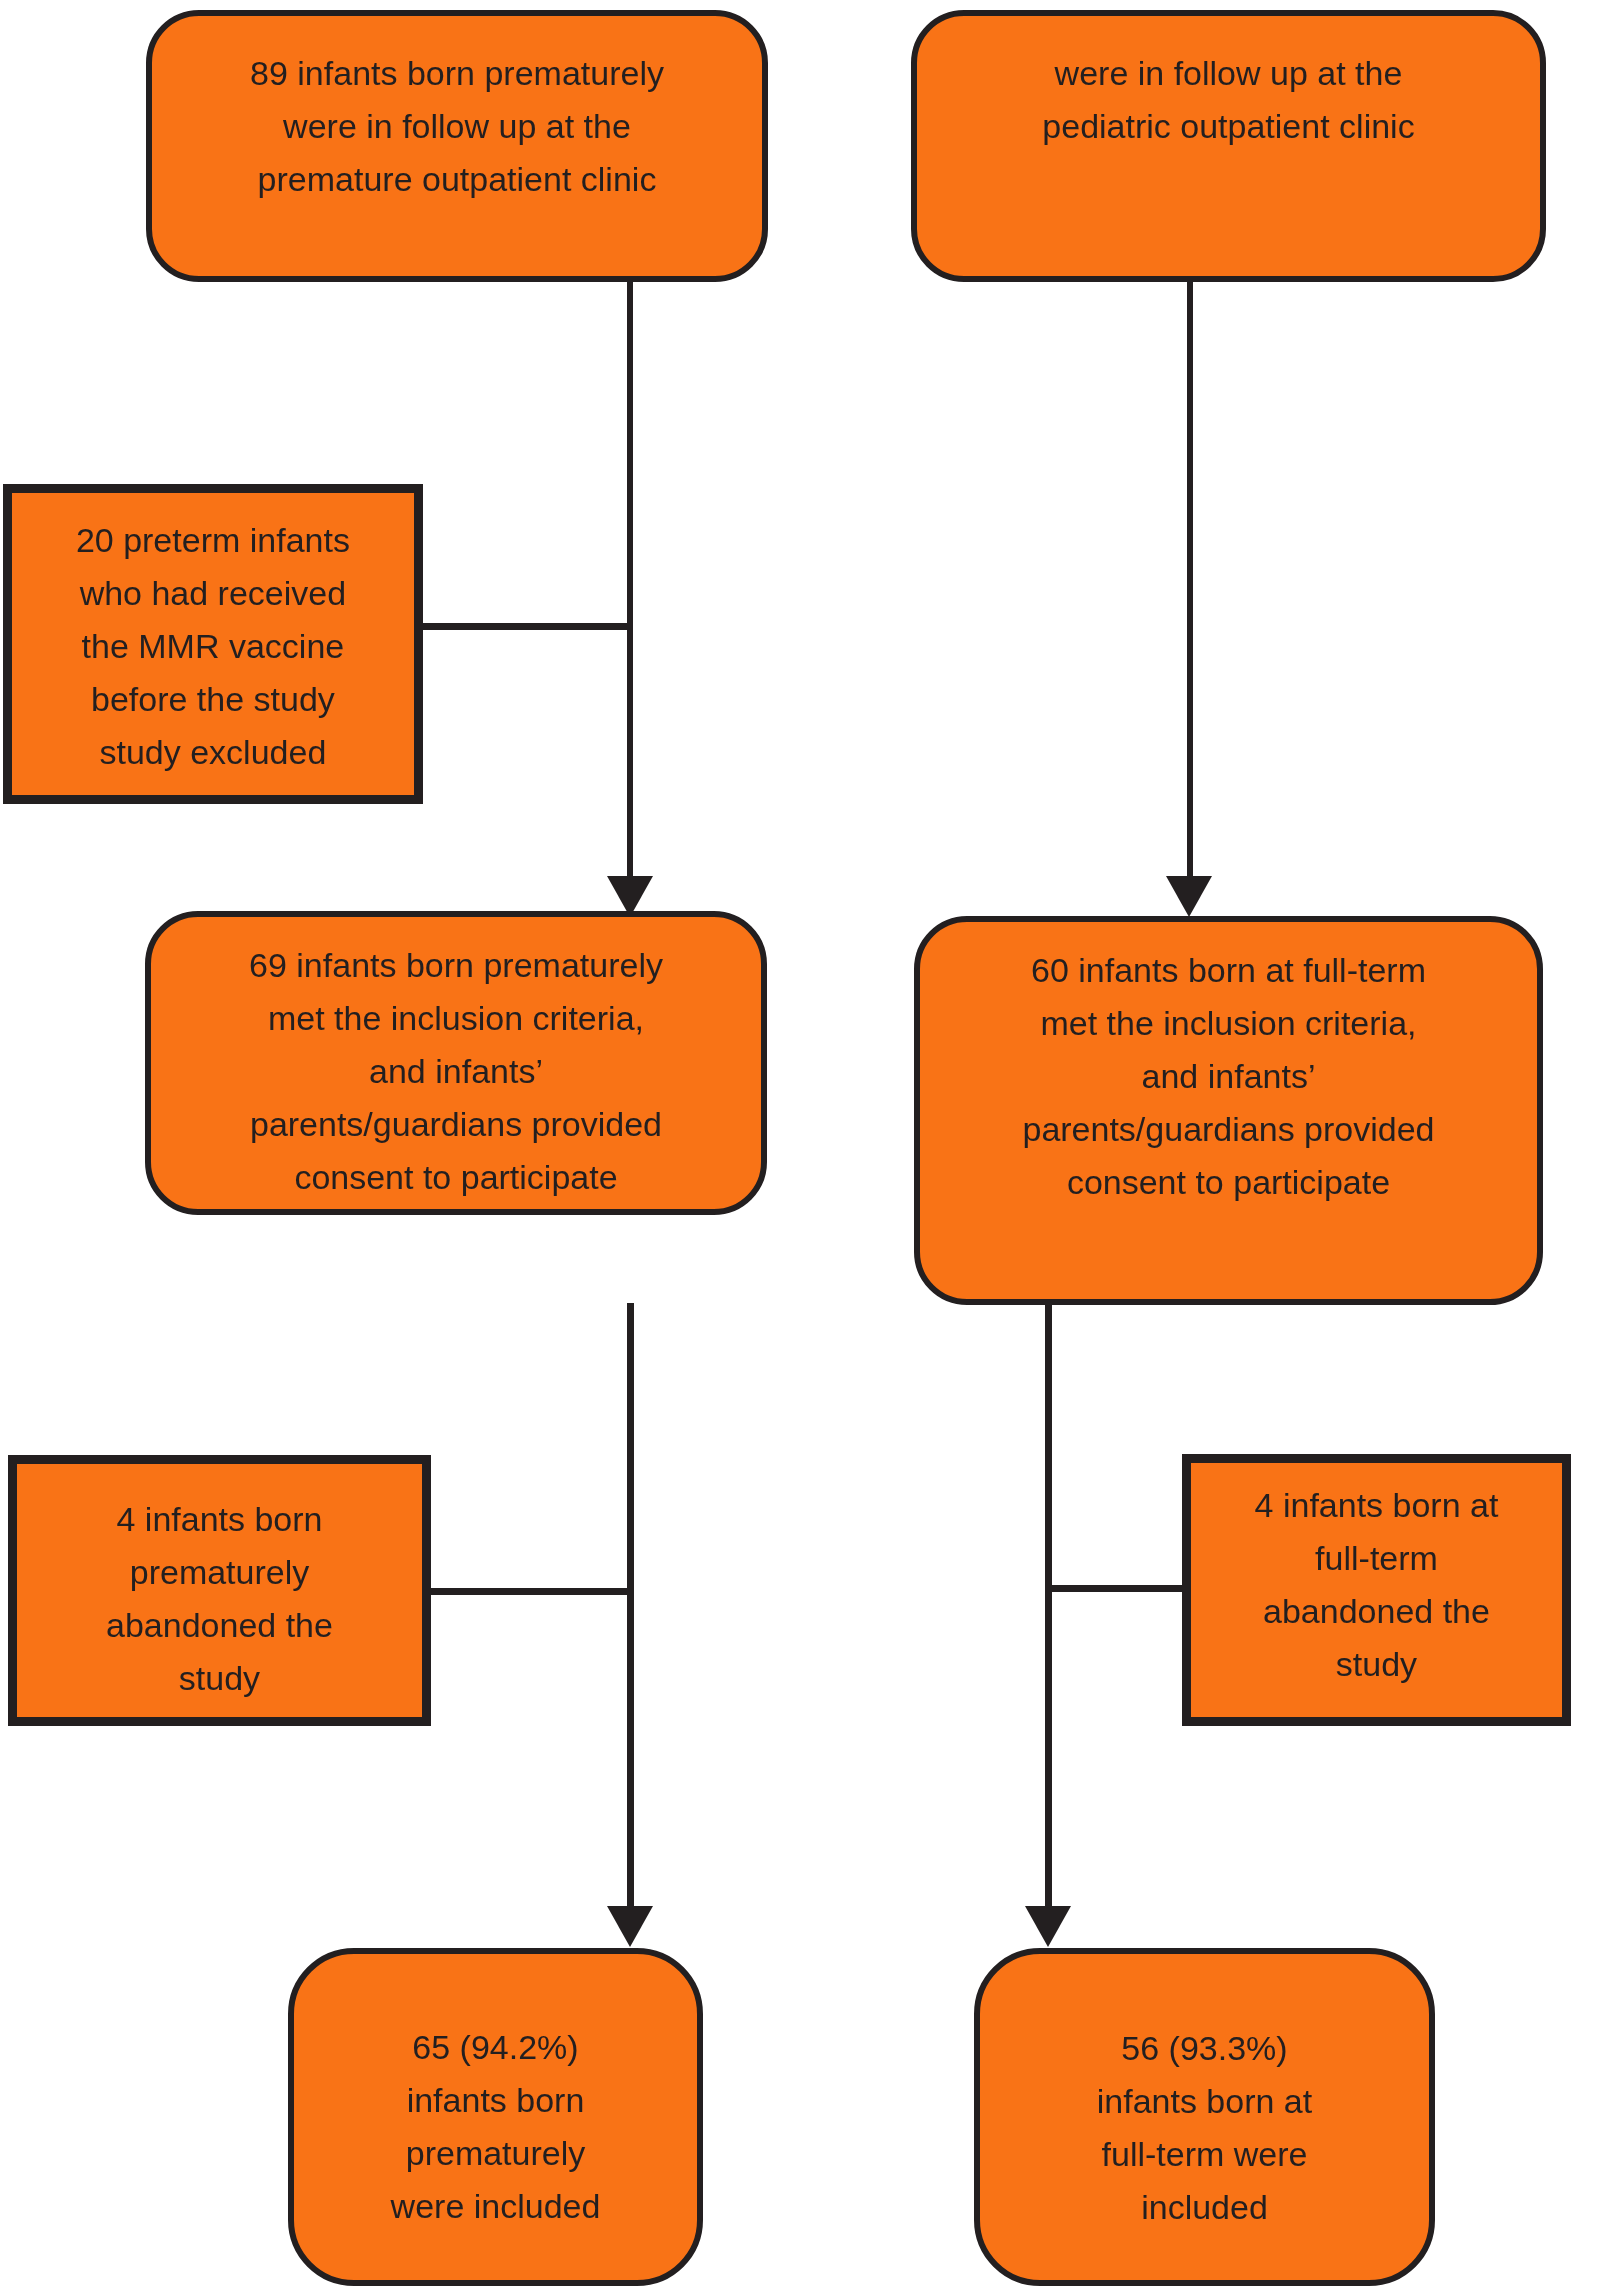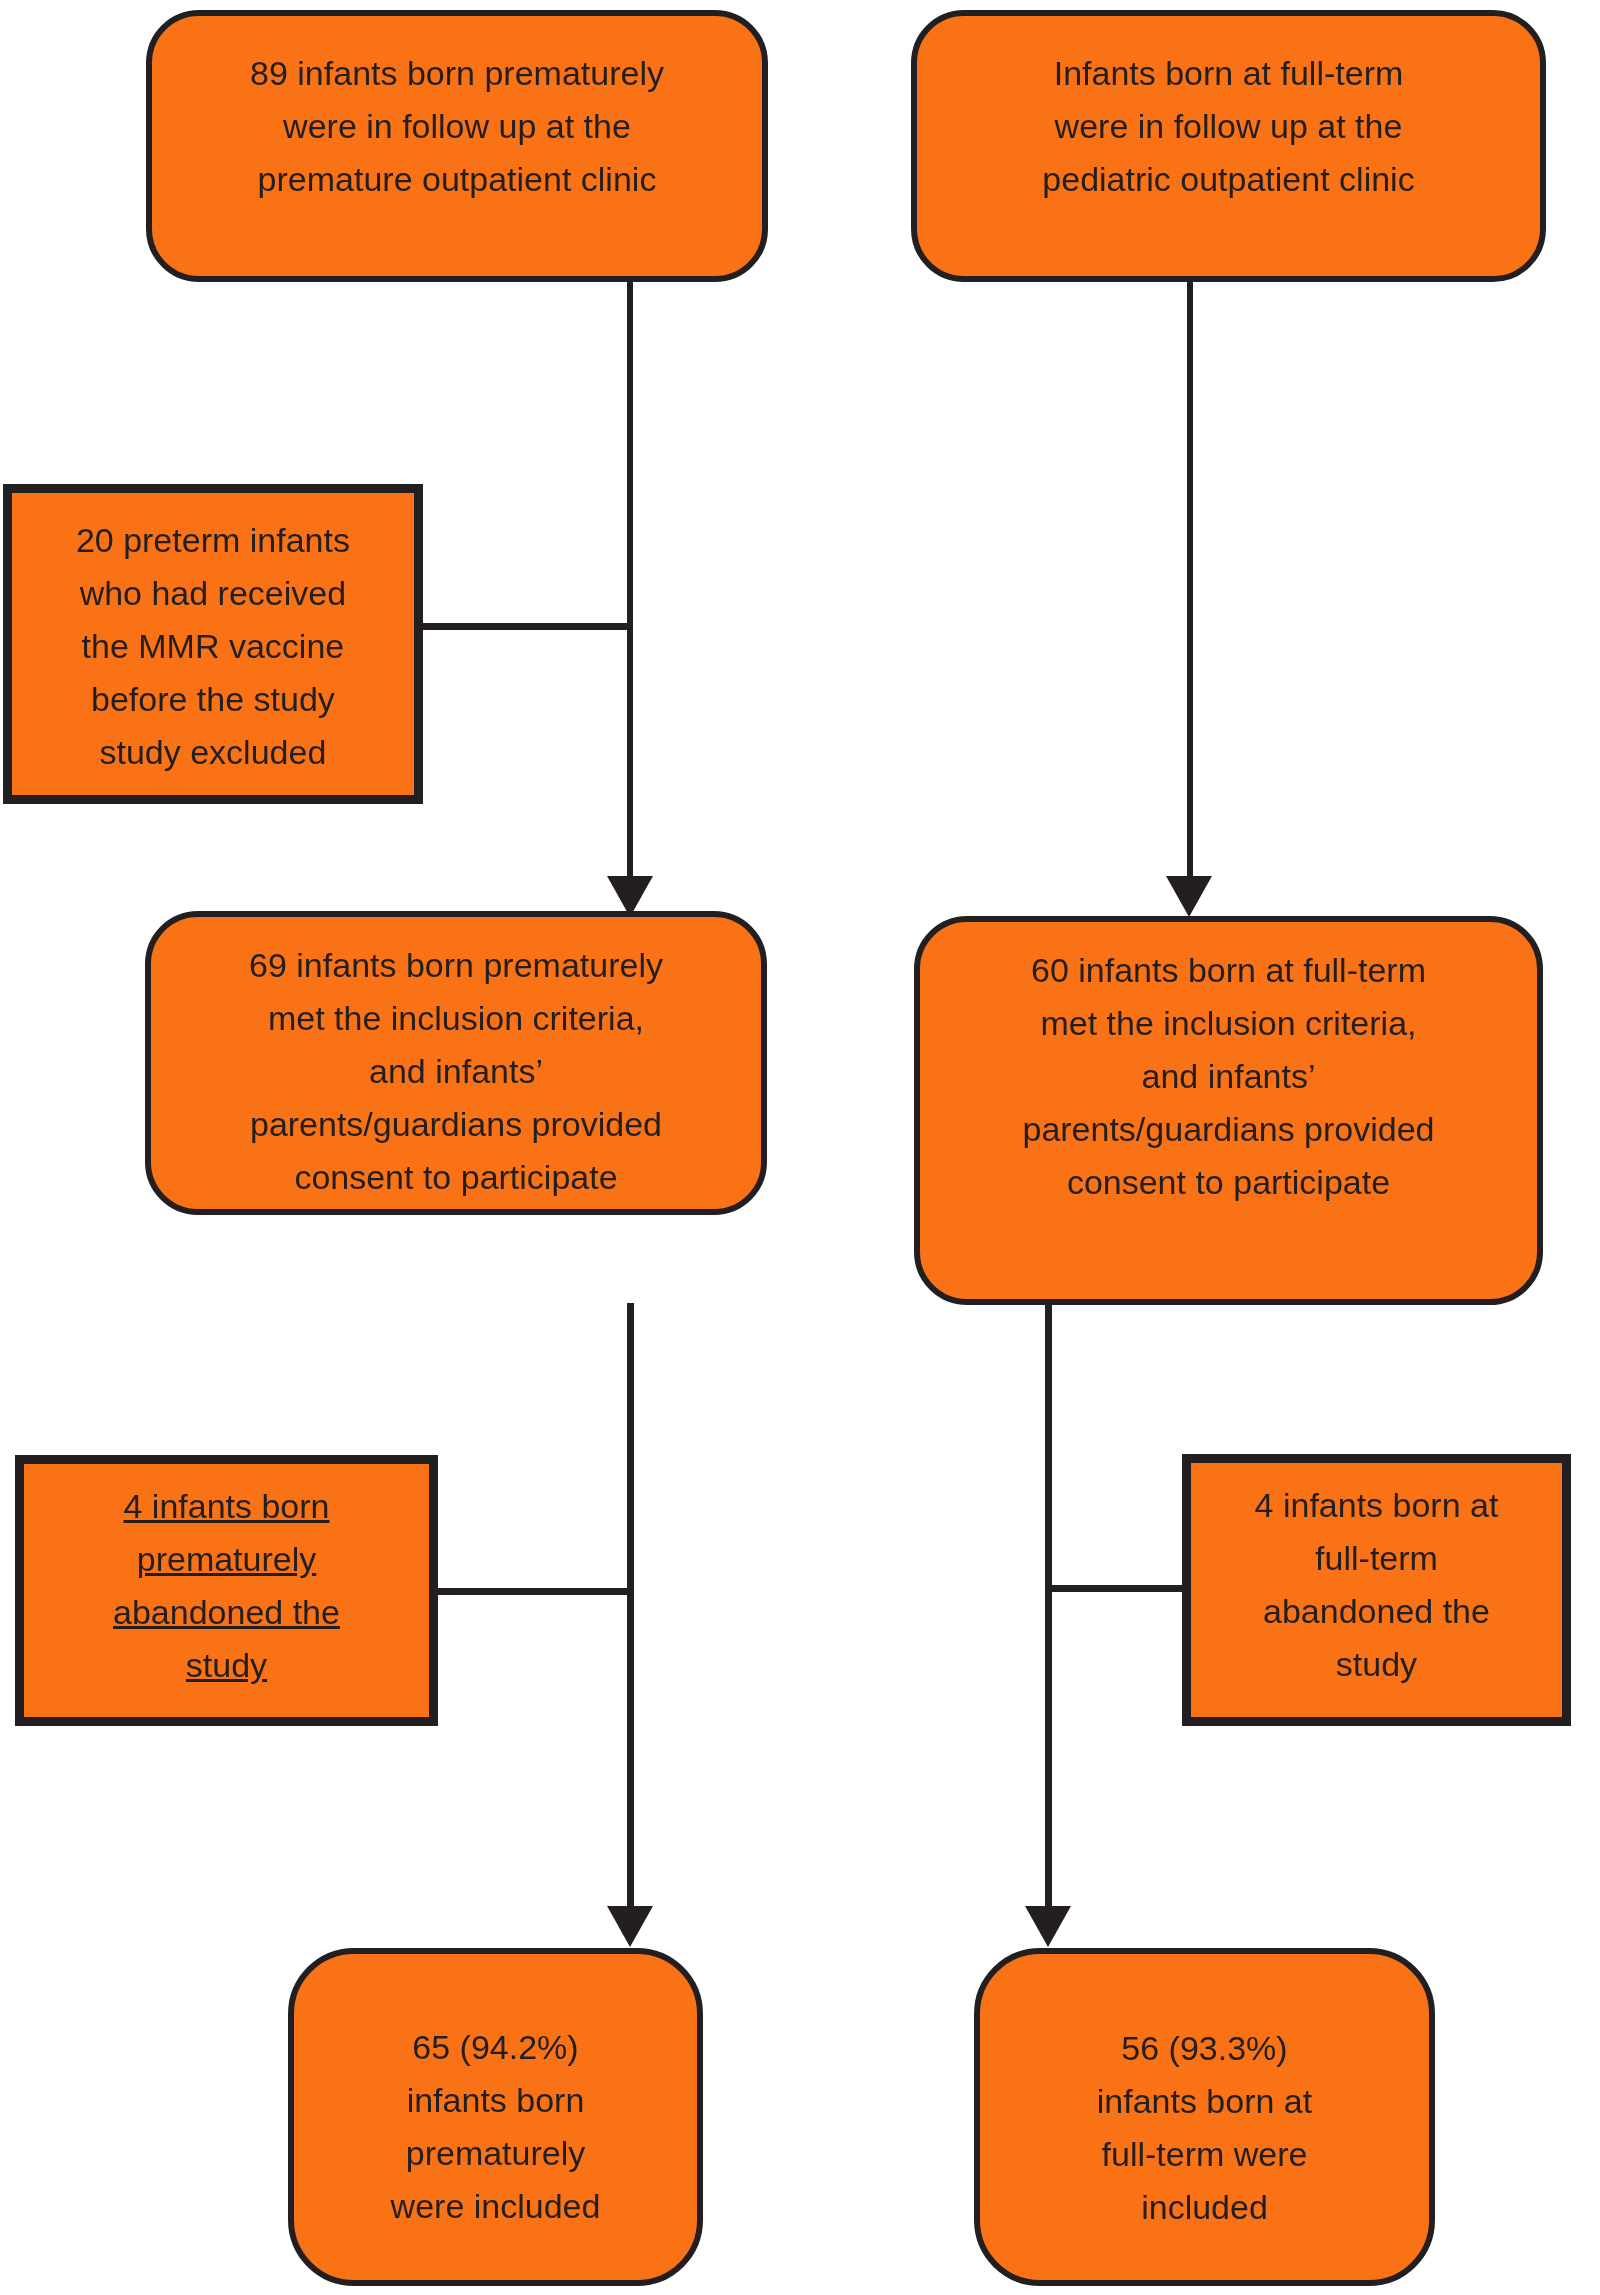--- a/index.html
+++ b/index.html
@@ -38,21 +38,21 @@
   .n-top-right { left: 911px; top: 10.2px; width: 635px; height: 272px; padding-top: 31px; }
 
   
   .n-excluded { left: 2.9px; top: 484px; width: 420px; height: 320px; padding-top: 20.5px; }
 
   
   .n-mid-left  { left: 145px;  top: 911px; width: 622px; height: 304px; padding-top: 22px; }
   .n-mid-right { left: 914px; top: 916px; width: 629px; height: 389px; padding-top: 22px; }
 
   
-  .n-ab-left  { left: 15px;    top: 1455px; width: 423px; height: 271px; padding-top: 16px; text-decoration: underline; }
+  .n-ab-left  { left: 8px;    top: 1455px; width: 423px; height: 271px; padding-top: 29px; }
   .n-ab-right { left: 1182px; top: 1454px; width: 389px; height: 272px; padding-top: 16px; }
 
   
   .n-bot-left  { left: 288px;  top: 1948px; width: 415px; height: 338px; border-radius: 66px; padding-top: 67px; }
   .n-bot-right { left: 974px; top: 1948px; width: 461px; height: 338px; border-radius: 66px; padding-top: 68px; }
 
   .conn {
     position: absolute;
     background: #231f20;
     z-index: 1;
@@ -84,21 +84,20 @@
 
 <div class="canvas">
 
   <div class="node rounded n-top-left">
     <span class="tline">89 infants born prematurely</span>
     <span class="tline">were in follow up at the</span>
     <span class="tline">premature outpatient clinic</span>
   </div>
 
   <div class="node rounded n-top-right">
-    <span class="tline">Infants born at full-term</span>
     <span class="tline">were in follow up at the</span>
     <span class="tline">pediatric outpatient clinic</span>
   </div>
 
   <div class="node rect n-excluded">
     <span class="tline">20 preterm infants</span>
     <span class="tline">who had received</span>
     <span class="tline">the MMR vaccine</span>
     <span class="tline">before the study</span>
     <span class="tline">study excluded</span>

